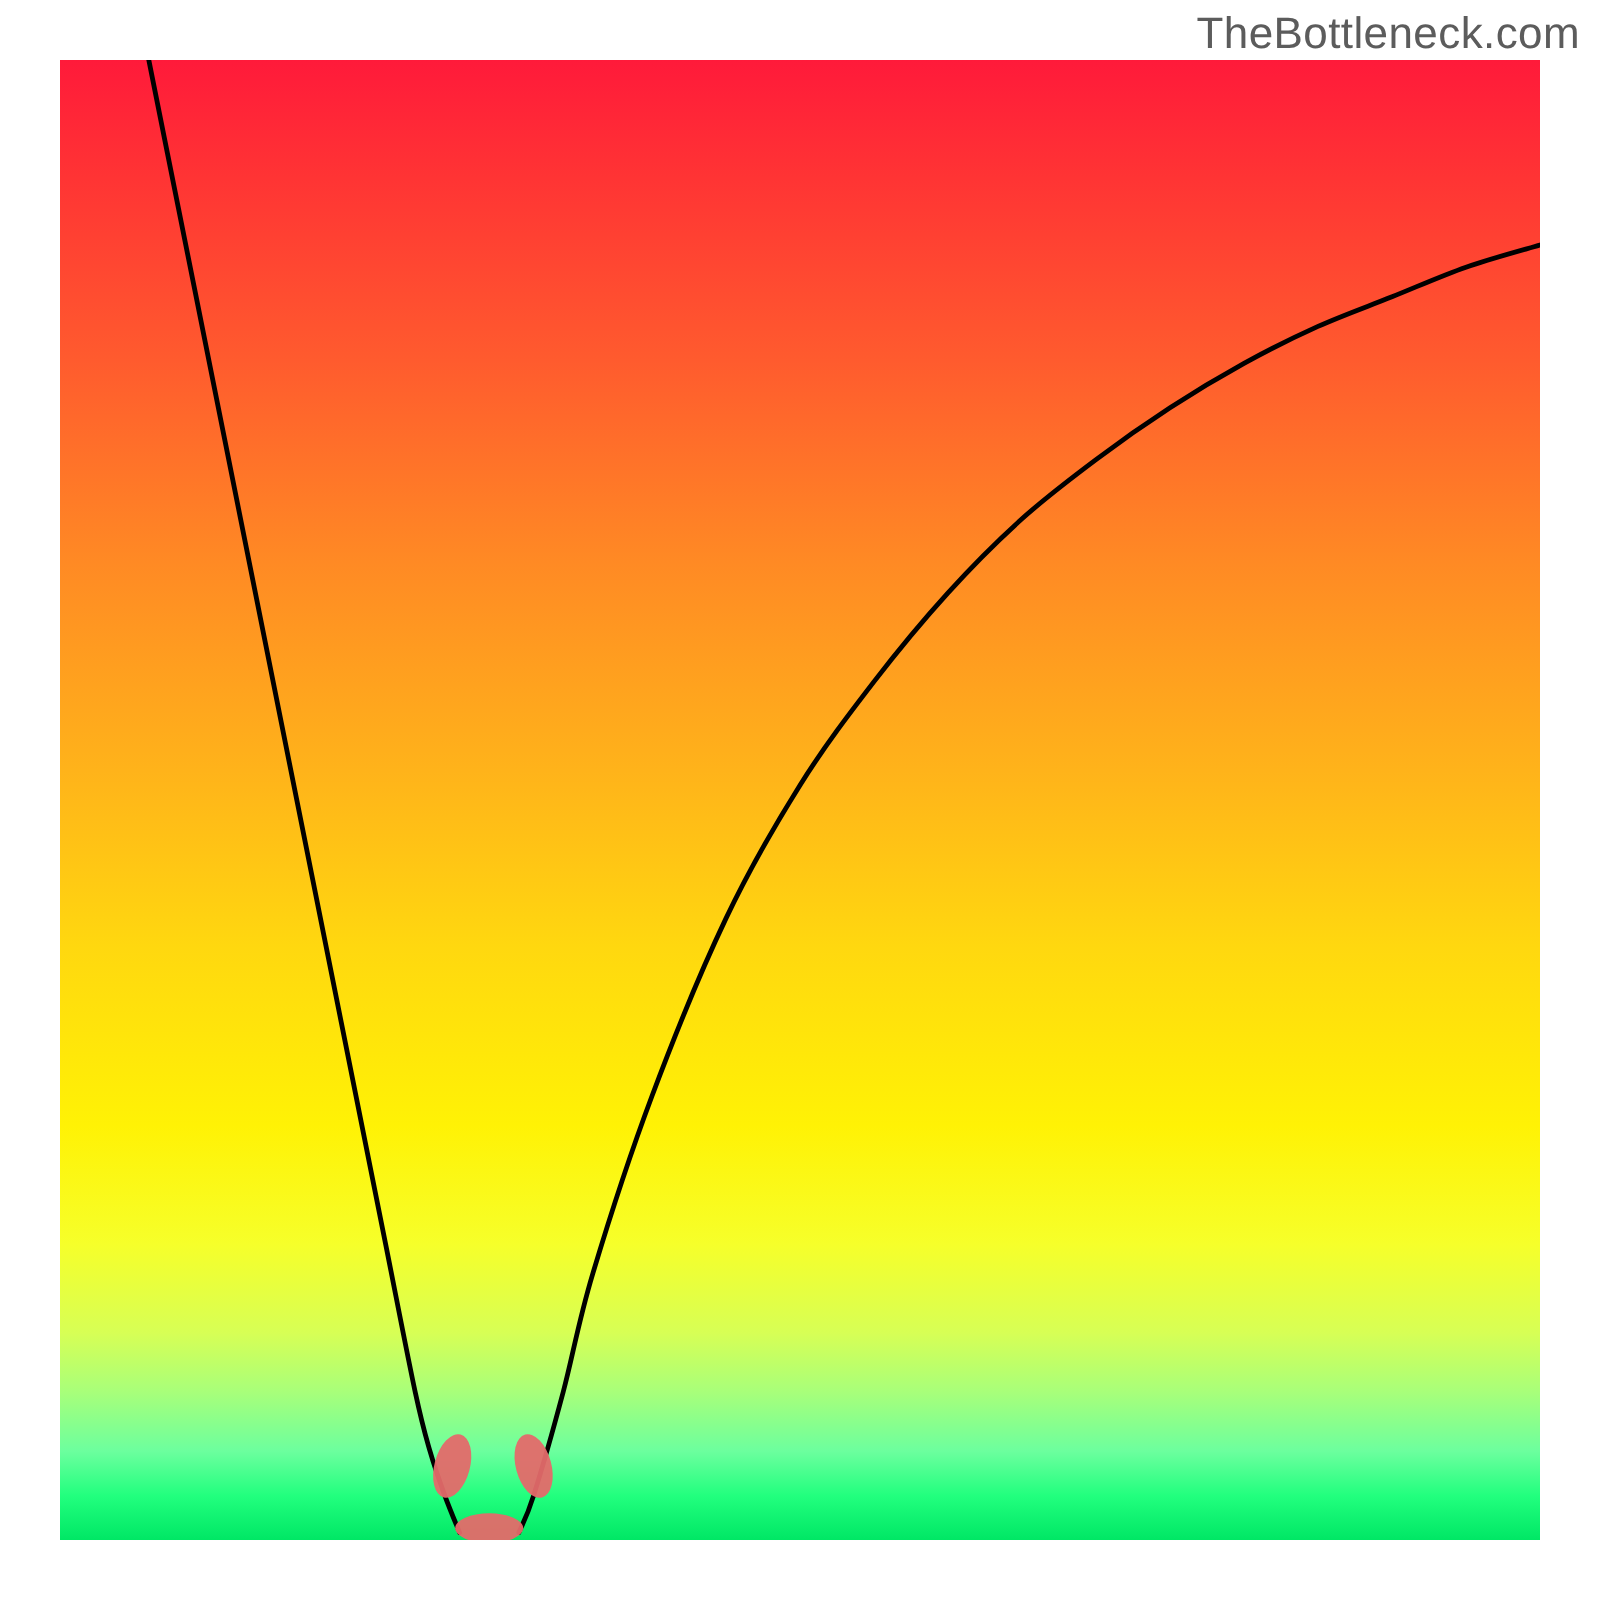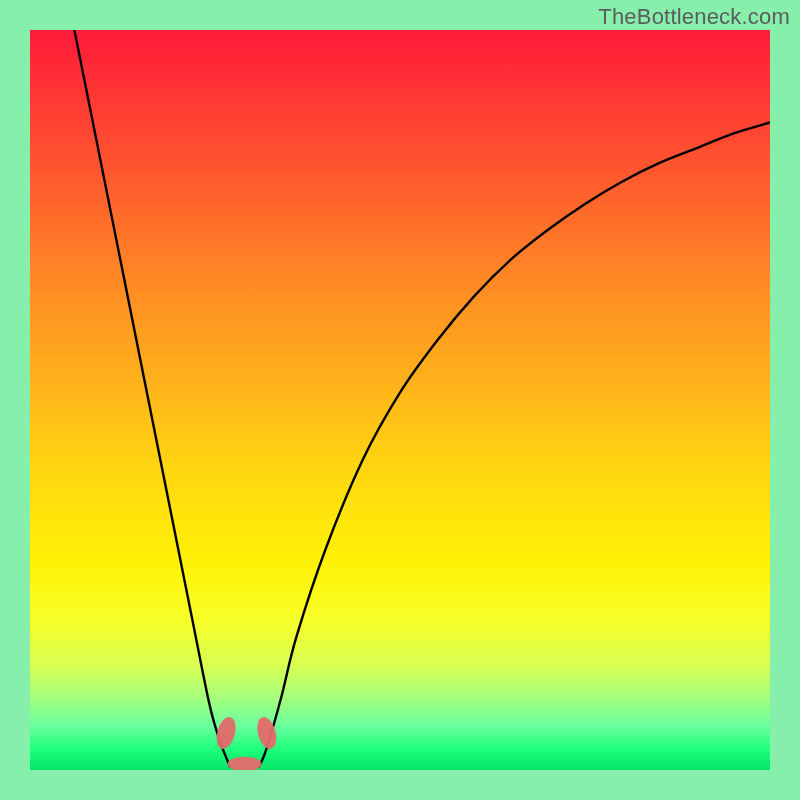--- a/index.html
+++ b/index.html
@@ -1,16 +1,16 @@
 <!DOCTYPE html>
 <html><head>
 <meta charset="utf-8">
 <style>
   html,body{margin:0;padding:0;width:800px;height:800px;background:#000;overflow:hidden;font-family:Arial,Helvetica,sans-serif}
-  .stage{position:absolute;left:0;top:0;width:800px;height:800px;background:#86efac}
+  .stage{position:absolute;left:0;top:0;width:800px;height:800px;background:#ffffff}
   .plot{position:absolute;left:30px;top:30px;width:740px;height:740px;overflow:hidden}
   .gradient{position:absolute;left:0;top:0;width:100%;height:100%;
     background:linear-gradient(to bottom,
       #ff1a3a 0%,
       #ff3434 8%,
       #ff5a2e 20%,
       #ff8a24 34%,
       #ffb31a 48%,
       #ffd80f 60%,
       #fff205 72%,

